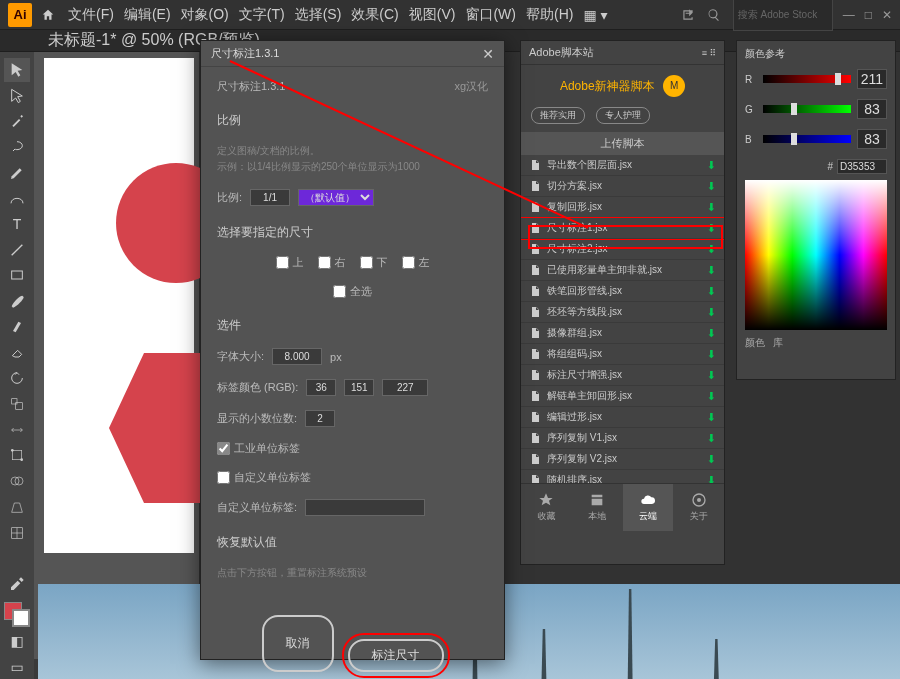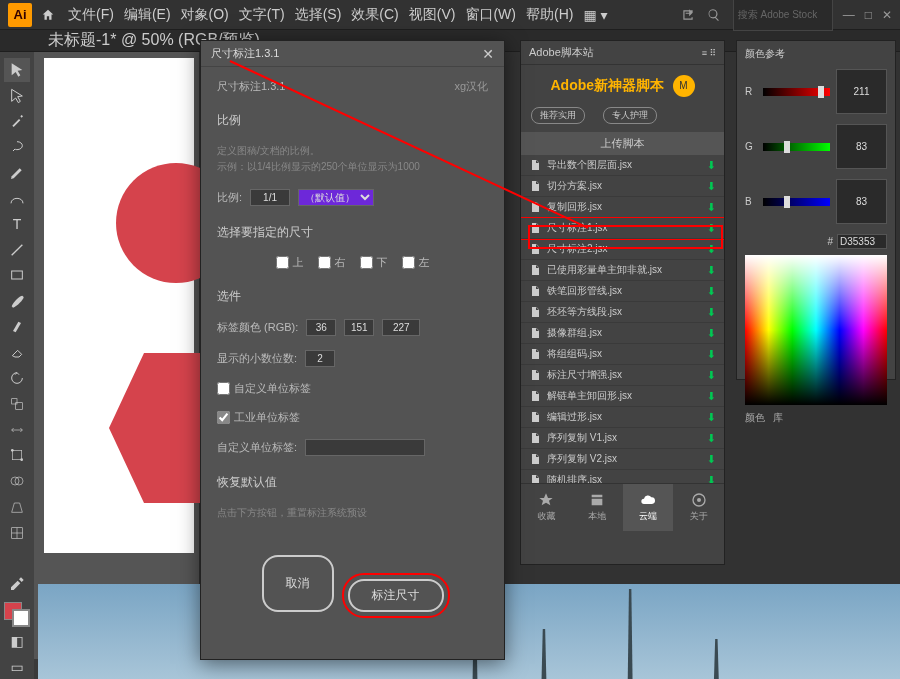--- a/index.html
+++ b/index.html
@@ -55,23 +55,23 @@
 .dialog-body .cb { display: flex; align-items: center; gap: 4px; }
 .dialog-body .cb input { accent-color: #888; }
 .dialog-footer { display: flex; justify-content: center; gap: 14px; margin-top: 20px; }
 .btn { border: 2px solid #ccc; border-radius: 16px; padding: 6px 22px; color: #ddd; background: transparent; font-size: 12px; cursor: pointer; }
 .btn.highlight { outline: 2px solid #ff0000; outline-offset: 4px; margin-top: 24px; }
 
 
 .script-panel { position: absolute; top: 40px; left: 520px; width: 205px; height: 525px; background: #434343; border: 1px solid #222; z-index: 10; }
 .script-panel .panel-header { height: 24px; display: flex; align-items: center; padding: 0 8px; color: #ccc; font-size: 11px; border-bottom: 1px solid #333; }
 .script-panel .panel-title { padding: 10px; text-align: center; }
-.script-panel .panel-title .main-title { color: #ffb400; font-weight: bold; font-size: 14px; }
+.script-panel .panel-title .main-title { color: #ffb400; font-weight: normal; font-size: 12px; }
 .script-panel .panel-title .badge { display: inline-block; width: 22px; height: 22px; background: #ffb400; border-radius: 50%; color: #333; font-size: 10px; line-height: 22px; vertical-align: middle; margin-left: 4px; }
-.script-panel .tab-row { display: flex; gap: 18px; padding: 0 10px 8px; }
+.script-panel .tab-row { display: flex; gap: 11px; padding: 0 10px 8px; }
 .script-panel .tab-row .tab-btn { border: 1px solid #888; border-radius: 8px; padding: 1px 8px; font-size: 9px; color: #ccc; cursor: pointer; }
 .script-panel .list-header { background: #555; text-align: center; color: #ccc; font-size: 11px; padding: 4px 0; }
 .script-list { overflow-y: auto; height: 328px; }
 .script-item { display: flex; align-items: center; padding: 3px 8px; font-size: 10px; color: #ccc; border-bottom: 1px solid #3a3a3a; }
 .script-item.highlighted { outline: 1px solid #ff0000; }
 .script-item .doc-icon { width: 12px; height: 12px; margin-right: 6px; flex-shrink: 0; }
 .script-item .doc-icon svg { width: 12px; height: 12px; fill: #ccc; }
 .script-item .dl { margin-left: auto; color: #00c853; font-size: 11px; }
 .script-panel .bottom-nav { display: flex; border-top: 1px solid #333; height: 48px; }
 .script-panel .nav-item { flex: 1; display: flex; flex-direction: column; align-items: center; justify-content: center; gap: 2px; color: #aaa; font-size: 9px; cursor: pointer; }
@@ -81,21 +81,21 @@
 
 .right-panel { position: absolute; top: 40px; right: 4px; width: 160px; height: 340px; background: #434343; border: 1px solid #222; padding: 6px 8px; }
 .right-panel .tab-label { color: #ccc; font-size: 10px; margin-bottom: 8px; }
 .slider-row { display: flex; align-items: center; gap: 6px; margin-bottom: 10px; font-size: 10px; color: #ccc; }
 .slider-row .label { width: 12px; }
 .slider-row .track { flex: 1; height: 8px; position: relative; }
 .slider-row .track.r { background: linear-gradient(to right, #000, #f00); }
 .slider-row .track.g { background: linear-gradient(to right, #000, #0f0); }
 .slider-row .track.b { background: linear-gradient(to right, #000, #00f); }
 .slider-row .thumb { position: absolute; top: -2px; width: 6px; height: 12px; background: #ddd; }
-.slider-row .val { width: 51px; background: #2a2a2a; border: 1px solid #555; color: #ddd; text-align: center; font-size: 10px; padding: 16px 0; }
+.slider-row .val { width: 30px; background: #2a2a2a; border: 1px solid #555; color: #ddd; text-align: center; font-size: 14px; padding: 1px 0; }
 .hex-row { display: flex; justify-content: flex-end; align-items: center; gap: 4px; font-size: 10px; color: #ccc; margin-bottom: 6px; }
 .hex-row .hex-val { width: 50px; background: #2a2a2a; border: 1px solid #555; color: #ddd; padding: 1px 2px; font-size: 10px; }
 .color-picker { width: 100%; height: 150px; background: linear-gradient(to bottom, rgba(255,255,255,1), rgba(255,255,255,0) 50%, rgba(0,0,0,0) 50%, rgba(0,0,0,1)), linear-gradient(to right, #f00, #ff0, #0f0, #0ff, #00f, #f0f, #f00); position: relative; }
 .swatch-row { display: flex; gap: 8px; margin-top: 6px; font-size: 10px; color: #aaa; }
 
 
 .anno-line { position: absolute; top: 60px; left: 230px; width: 395px; height: 2px; background: #ff0000; transform-origin: left center; transform: rotate(25deg); z-index: 30; pointer-events: none; }
 .anno-box { position: absolute; top: 225px; left: 528px; width: 195px; height: 24px; border: 2px solid #ff0000; z-index: 30; pointer-events: none; }
 
 
@@ -311,38 +311,49 @@
         </label>
       <label class="cb">
           <input type="checkbox" style="">
           <span>下</span>
         </label>
       <label class="cb">
           <input type="checkbox" style="">
           <span>左</span>
         </label>
     </div>
+    <div class="row" style="justify-content:center">
+      <label class="cb">
+          <input type="checkbox" style="">
+          <span>全选</span>
+        </label>
+    </div>
     <div class="section-title">选件</div>
+    <div class="row">
+      <span>字体大小:</span>
+      <input type="text" style="width: 50px;" value="8.000">
+      <span>px</span>
+    </div>
     <div class="row">
       <span>标签颜色 (RGB):</span>
       <input type="text" style="width: 30px;" value="36">
       <input type="text" style="width: 30px;" value="151">
-      <input type="text" style="width: 38px;" value="227">
+      <input type="text" style="width: 46px;" value="227">
     </div>
     <div class="row">
       <span>显示的小数位数:</span>
       <input type="text" style="width: 30px;" value="2">
     </div>
     <label class="cb">
+        <input type="checkbox" checked="" style="">
+        <span>工业单位标签</span>
+      </label>
+    <label class="cb">
         <input type="checkbox" style="">
         <span>自定义单位标签</span>
-      </label>
-    <label class="cb">
-        <input type="checkbox" checked="" style="">
-        <span>工业单位标签</span>
       </label>
     <div class="row">
       <span>自定义单位标签:</span>
       <input type="text" style="width: 120px;" disabled="">
     </div>
     <div class="section-title">恢复默认值</div>
     <div class="hint">点击下方按钮，重置标注系统预设</div>
     <div class="dialog-footer">
       <button class="btn">取消</button>
       <button class="btn highlight">标注尺寸</button>

